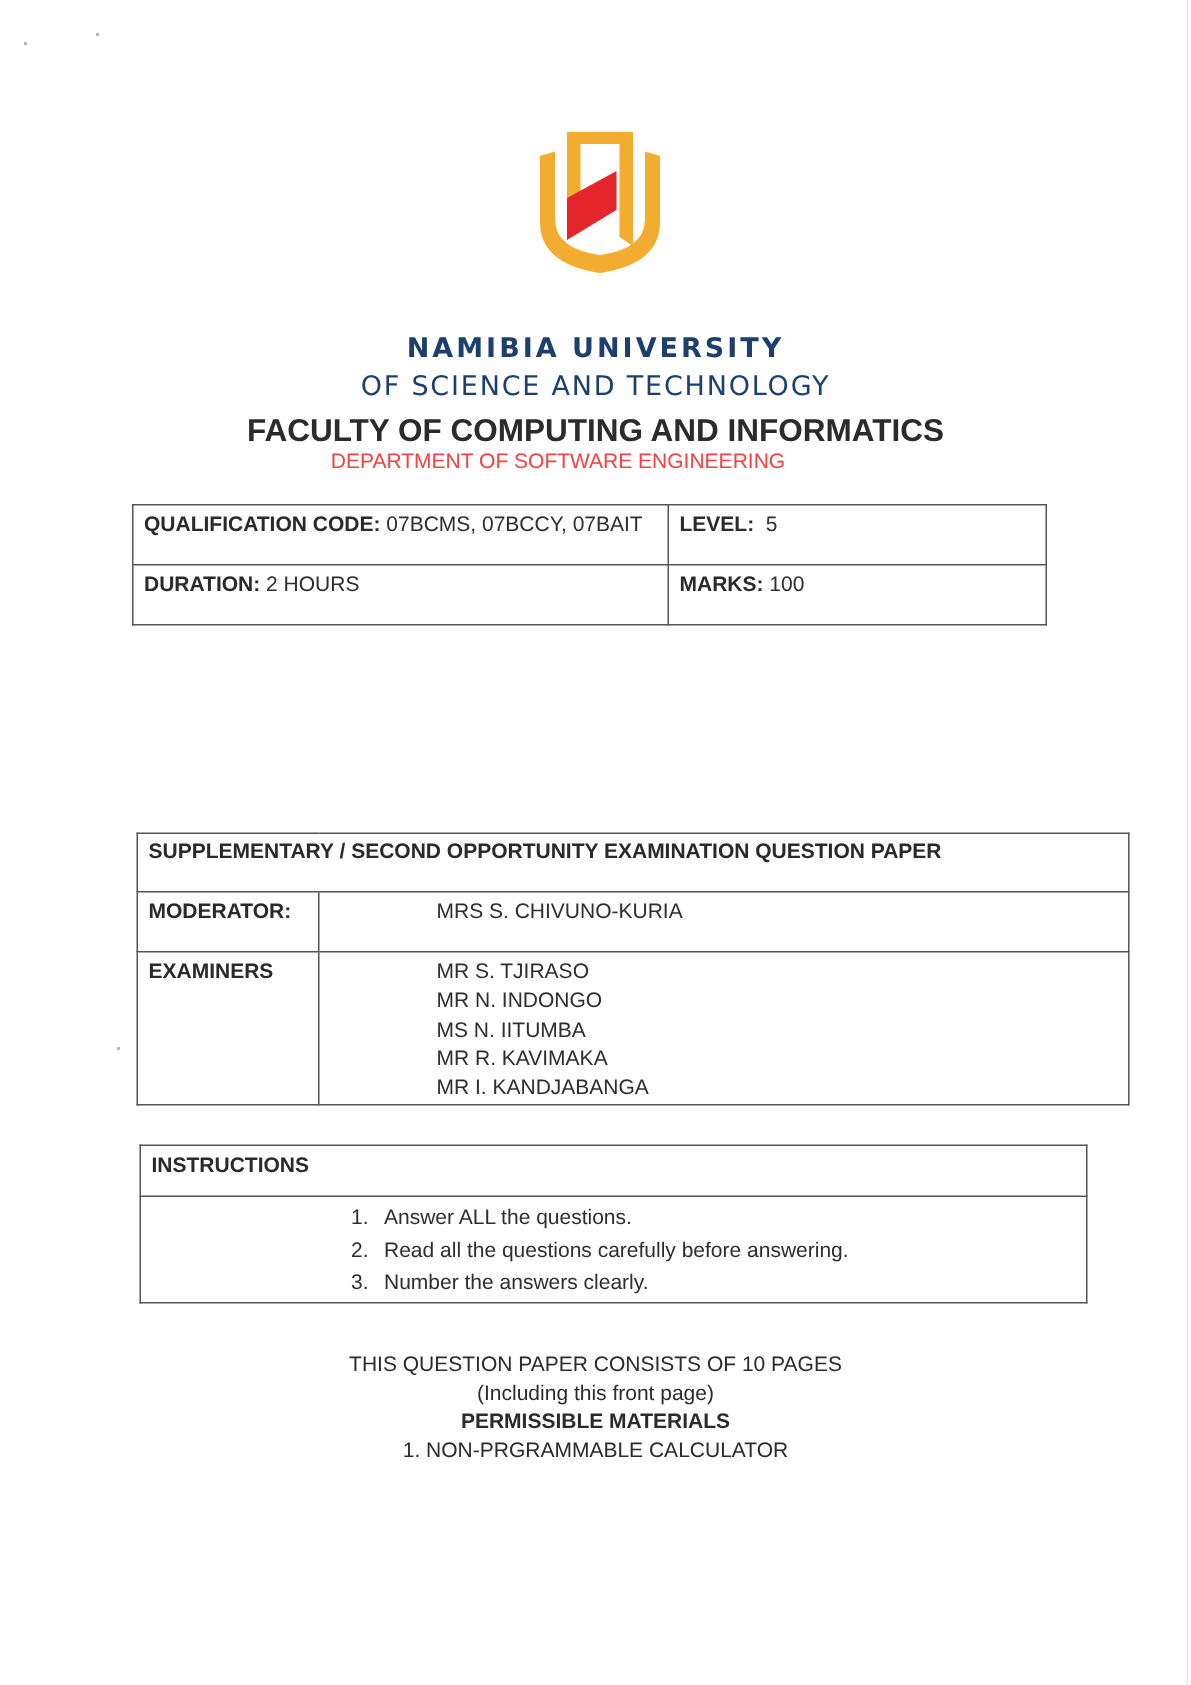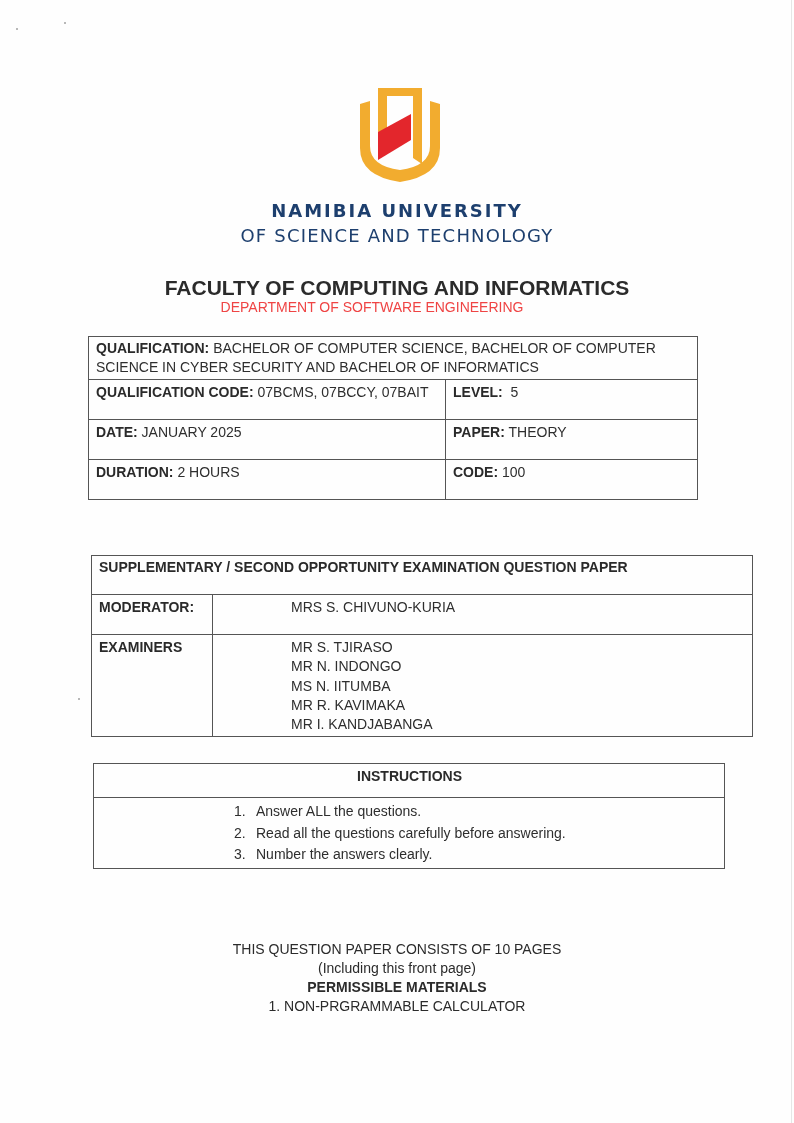--- a/index.html
+++ b/index.html
@@ -6,21 +6,21 @@
     body {
       width: 794px; height: 1123px; position: relative; overflow: hidden;
       font-family: "Liberation Sans", sans-serif; color: #2a2a2a;
     }
     .page { position: absolute; left: 0; top: 0; width: 794px; height: 1123px; background: #fefefe; }
     .right-edge { position: absolute; right: 2px; top: 0; width: 1px; height: 1123px; background: #e6e6e6; }
 
     .logo { position: absolute; left: 356px; top: 84px; width: 88px; height: 100px; }
     .uni-name {
       position: absolute; left: 0; width: 794px; text-align: center;
-      color: #1d3f6e; font-family: "DejaVu Sans", sans-serif; letter-spacing: 1.5px;
+      color: #1d3f6e; font-family: "DejaVu Sans", sans-serif; letter-spacing: 1.5px; margin-top: 22px;
     }
     .uni-name.l1 { top: 200px; font-size: 18px; font-weight: bold; letter-spacing: 2px; }
     .uni-name.l2 { top: 225px; font-size: 18px; letter-spacing: 1.2px; }
 
     .faculty { position: absolute; left: 0; width: 794px; text-align: center; top: 276px; font-size: 21px; font-weight: bold; color: #2b2b2b; }
     .dept { position: absolute; left: 0; width: 744px; text-align: center; top: 299px; font-size: 14px; color: #ef4444; }
 
     table { border-collapse: collapse; position: absolute; font-size: 14px; color: #2e2e2e; }
     td { border: 1.5px solid #555; vertical-align: top; padding: 3px 6px 2px 7px; line-height: 19px; }
     b { font-weight: bold; color: #2a2a2a; }
@@ -30,25 +30,25 @@
     #info-table td.l { width: 343px; height: 34px; margin-top: 16px; }
     #info-table td.r { height: 34px; }
 
     #exam-table { left: 91px; top: 555px; width: 662px; }
     #exam-table td.head { height: 34px; padding-top: 2px; }
     #exam-table td.lab { width: 107px; }
     #exam-table td.names { padding-left: 78px; line-height: 19.3px; }
     #exam-table td.mod { height: 34px; }
 
     #instr-table { left: 93px; top: 763px; width: 632px; }
-    #instr-table td.head { text-align: center; height: 28px; padding-top: 3px; }
+    #instr-table td.head { height: 28px; padding-top: 3px; }
     #instr-table td.body { padding-left: 140px; padding-top: 3px; padding-bottom: 2px; line-height: 21.5px; }
     .instr-item span.num { display: inline-block; width: 22px; }
 
-    .footer { position: absolute; left: 0; width: 794px; text-align: center; font-size: 14px; color: #2b2b2b; line-height: 19.5px; margin-top: 40px; }
+    .footer { position: absolute; left: 0; width: 794px; text-align: center; font-size: 14px; color: #2b2b2b; line-height: 19.5px; }
     .footer.f1 { top: 900px; }
     .footer.f2 { top: 919px; }
     .footer.f3 { top: 938px; font-weight: bold; }
     .footer.f4 { top: 957px; }
 
     .speck { position: absolute; width: 2px; height: 2px; background: #b8b8b8; }
   </style>
 </head>
 <body>
 
@@ -65,47 +65,34 @@
   </svg>
 
   <div class="uni-name l1">NAMIBIA UNIVERSITY</div>
   <div class="uni-name l2">OF SCIENCE AND TECHNOLOGY</div>
 
   <div class="faculty">FACULTY OF COMPUTING AND INFORMATICS</div>
   <div class="dept">DEPARTMENT OF SOFTWARE ENGINEERING</div>
 
   <table id="info-table">
     <tbody>
-        <tr>
-      <td class="full" colspan="2">
-        <b>QUALIFICATION:</b><span> BACHELOR OF COMPUTER SCIENCE, BACHELOR OF COMPUTER SCIENCE IN CYBER SECURITY AND BACHELOR OF INFORMATICS</span>
-      </td>
-    </tr>
     <tr>
       <td class="l">
         <b>QUALIFICATION CODE:</b><span> 07BCMS, 07BCCY, 07BAIT</span>
       </td>
       <td class="r">
         <b>LEVEL:</b><span style="white-space:pre">  5</span>
       </td>
     </tr>
     <tr>
       <td class="l">
-        <b>DATE:</b><span> JANUARY 2025</span>
-      </td>
-      <td class="r">
-        <b>PAPER:</b><span> THEORY</span>
-      </td>
-    </tr>
-    <tr>
-      <td class="l">
         <b>DURATION:</b><span> 2 HOURS</span>
       </td>
       <td class="r">
-        <b>CODE:</b><span> 100</span>
+        <b>MARKS:</b><span> 100</span>
       </td>
     </tr>
   </tbody>
     </table>
 
   <table id="exam-table">
     <tbody>
         <tr>
       <td class="head" colspan="2">
         <b>SUPPLEMENTARY / SECOND OPPORTUNITY EXAMINATION QUESTION PAPER</b>

